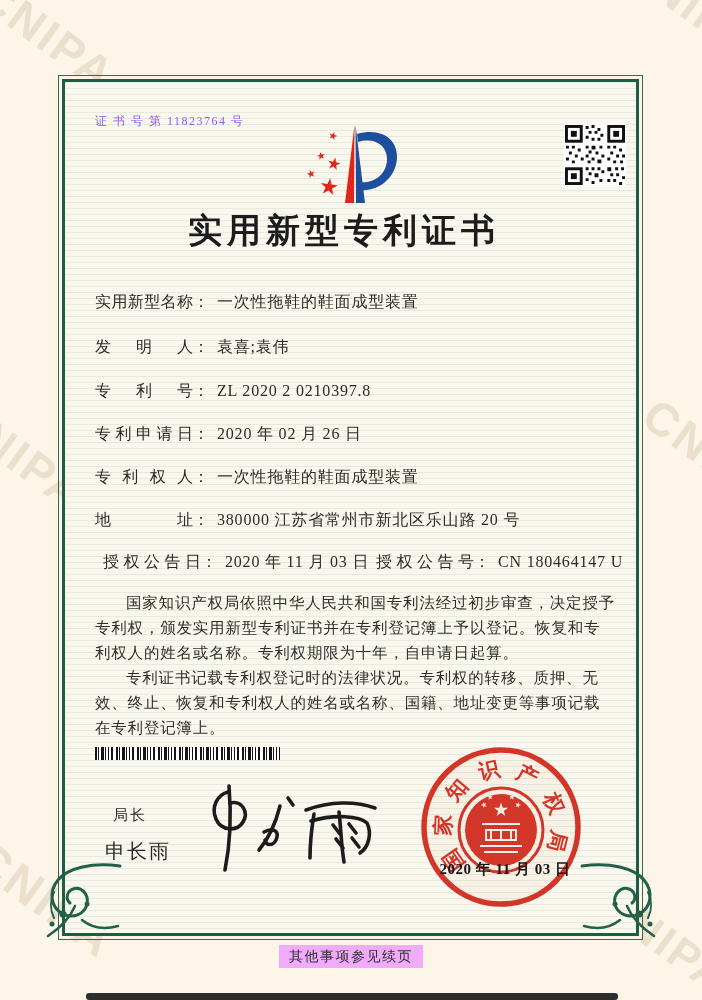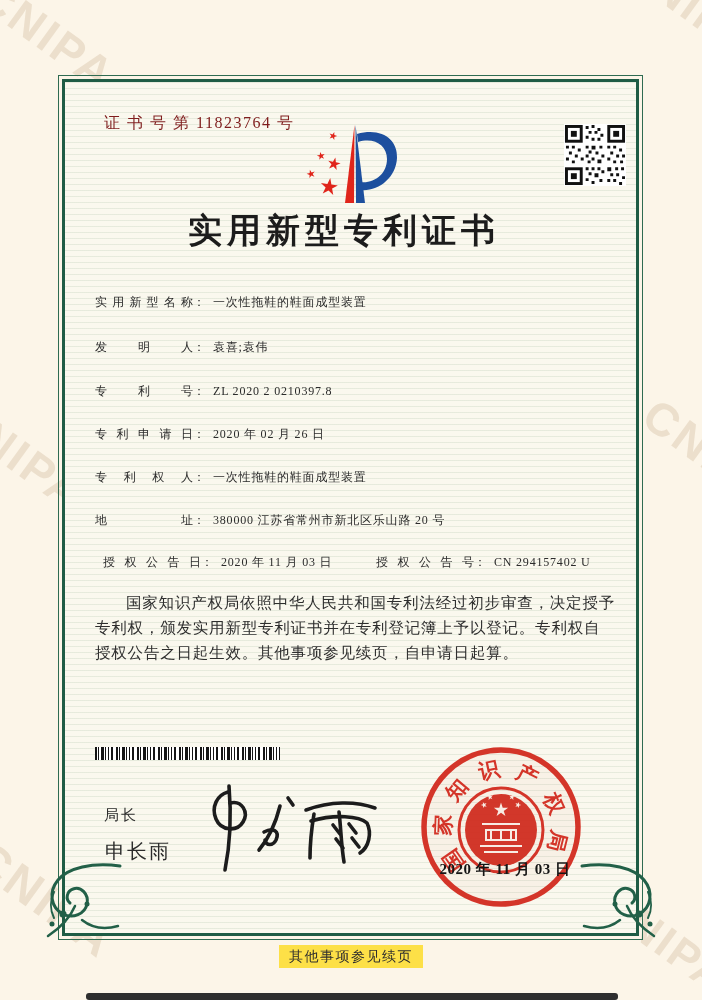--- a/index.html
+++ b/index.html
@@ -32,33 +32,33 @@
     background-color:#faf8ee;
     background-image:repeating-linear-gradient(180deg,
       rgba(135,168,135,0.17) 0px, rgba(135,168,135,0.17) 1px,
       rgba(0,0,0,0) 1px, rgba(0,0,0,0) 6px);
   }
   .corner{position:absolute; width:82px; height:82px;}
   .corner-bl{left:40px; top:858px;}
   .corner-br{left:580px; top:858px; transform:scaleX(-1);}
   
   .cert-no{
-    position:absolute; left:104px; top:113px;
-    font-size:16px; color:#7f1d1d; letter-spacing:1.5px;
+    position:absolute; left:95px; top:113px;
+    font-size:12px; color:#8b5cf6; letter-spacing:1.5px;
   }
   .logo{position:absolute; left:290px; top:98px;}
   .qr{position:absolute; left:564px; top:124px;}
   .title{
     position:absolute; left:0; top:208px; width:688px; text-align:center;
     font-size:34px; font-weight:bold; letter-spacing:5px; color:#1c1c1c;
   }
   
   .field-row{
     position:absolute; left:95px; width:540px;
-    font-size:12px; line-height:22px; color:#2b2b2b;
+    font-size:16px; line-height:22px; color:#2b2b2b;
   }
   .r1{top:291px;} .r2{top:336px;} .r3{top:380px;} .r4{top:423px;}
   .r5{top:466px;} .r6{top:509px;} .r7{top:551px;margin-left:8px;}
   .f-label{
     display:inline-block; width:98px; text-align:justify; text-align-last:justify;
     vertical-align:top;
   }
   .f-colon{margin-right:8px;}
   .f-value{letter-spacing:0.8px;}
   .grant-no-group{position:absolute; left:273px; top:0;}
@@ -73,21 +73,21 @@
     position:absolute; left:95px; top:747px; width:185px; height:13px;
     background:repeating-linear-gradient(90deg,
       #141414 0px,#141414 2px,#fff 2px,#fff 3px,
       #141414 3px,#141414 4px,#fff 4px,#fff 6px,
       #141414 6px,#141414 9px,#fff 9px,#fff 10px,
       #141414 10px,#141414 11px,#fff 11px,#fff 13px,
       #141414 13px,#141414 14px,#fff 14px,#fff 16px,
       #141414 16px,#141414 18px,#fff 18px,#fff 21px);
   }
   .sig-title{
-    position:absolute; left:104px; top:806px;
+    position:absolute; left:113px; top:806px;
     font-family:"Liberation Sans","DejaVu Sans",sans-serif;
     font-size:15px; color:#2b2b2b; letter-spacing:2px;
   }
   .sig-name{
     position:absolute; left:105px; top:838px;
     font-family:"Liberation Sans","DejaVu Sans",sans-serif;
     font-size:20px; color:#2b2b2b; letter-spacing:2px;
   }
   .sig-script{position:absolute; left:198px; top:780px;}
   .seal{position:absolute; left:412px; top:738px;}
@@ -98,21 +98,21 @@
   }
   
   .page-number{
     position:absolute; left:0; top:908px; width:702px; text-align:center;
     font-size:13px; color:#333; letter-spacing:1px;
   }
   .continuation{
     position:absolute; left:0; top:948px; width:702px; text-align:center;
     font-size:14px; color:#2e2e2e; letter-spacing:1.5px;
   }
-  .continuation span{background:#fde047; padding:4px 10px;}
+  .continuation span{background:#f0abfc; padding:4px 10px;}
   .bottom-bar{
     position:absolute; left:86px; top:993px; width:532px; height:7px;
     background:#2e2e2e; border-radius:3px;
   }
 </style>
 </head>
 <body>
 
 <div class="page">
 
@@ -214,26 +214,27 @@
     <span class="f-label">专利权人</span><span class="f-colon">：</span><span class="f-value">一次性拖鞋的鞋面成型装置</span>
   </div>
   <div class="field-row r6">
     <span class="f-label">地址</span><span class="f-colon">：</span><span class="f-value">380000 江苏省常州市新北区乐山路 20 号</span>
   </div>
   <div class="field-row r7">
     <span>
       <span class="f-label">授权公告日</span><span class="f-colon">：</span><span class="f-value">2020 年 11 月 03 日</span>
     </span>
     <span class="grant-no-group">
-      <span class="f-label">授权公告号</span><span class="f-colon">：</span><span class="f-value">CN 294157402 U</span>
+      <span class="f-label">授权公告号</span><span class="f-colon">：</span><span class="f-value">CN 180464147 U</span>
     </span>
   </div>
 
   <div class="body-text">
-    <p>国家知识产权局依照中华人民共和国专利法经过初步审查，决定授予专利权，颁发实用新型专利证书并在专利登记簿上予以登记。专利权自授权公告之日起生效。其他事项参见续页，自申请日起算。</p>
+    <p>国家知识产权局依照中华人民共和国专利法经过初步审查，决定授予专利权，颁发实用新型专利证书并在专利登记簿上予以登记。恢复和专利权人的姓名或名称。专利权期限为十年，自申请日起算。</p>
+    <p>专利证书记载专利权登记时的法律状况。专利权的转移、质押、无效、终止、恢复和专利权人的姓名或名称、国籍、地址变更等事项记载在专利登记簿上。</p>
   </div>
 
   <div class="barcode"></div>
 
   <div class="sig-title">局长</div>
   <div class="sig-name">申长雨</div>
   <svg class="sig-script" width="195" height="95" viewBox="0 0 195 95">
     <g fill="none" stroke="#1c1c1c" stroke-width="3.6" stroke-linecap="round" stroke-linejoin="round">
       <path d="M30,12 C19,15 13,27 18,39 C23,51 39,52 45,42 C51,32 44,20 32,23"></path>
       <path d="M31,6 C33,30 33,60 27,90"></path>

